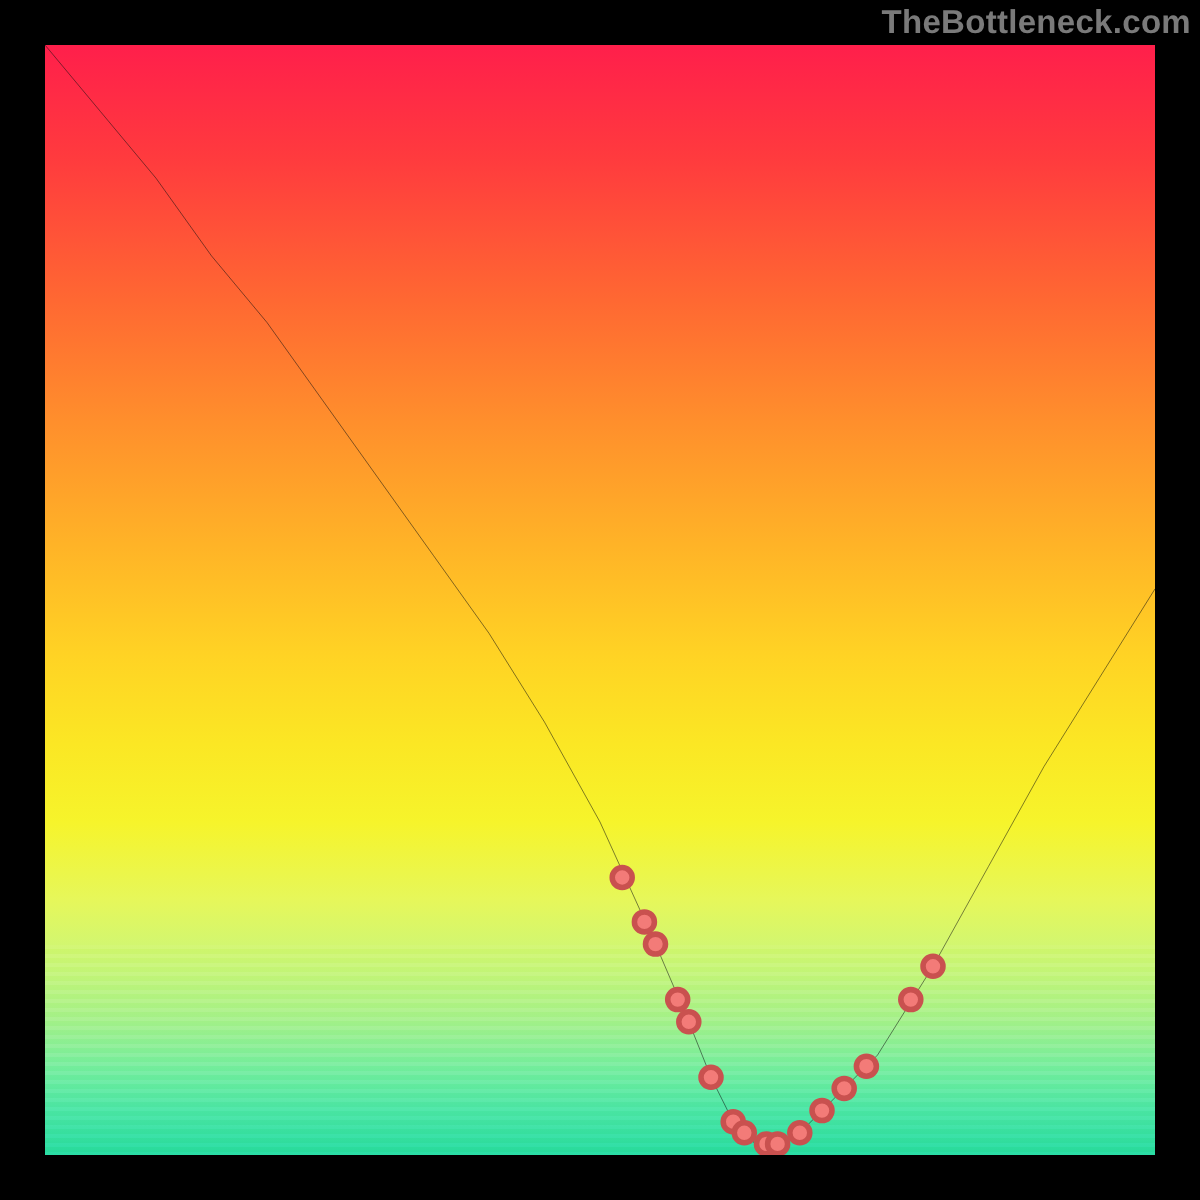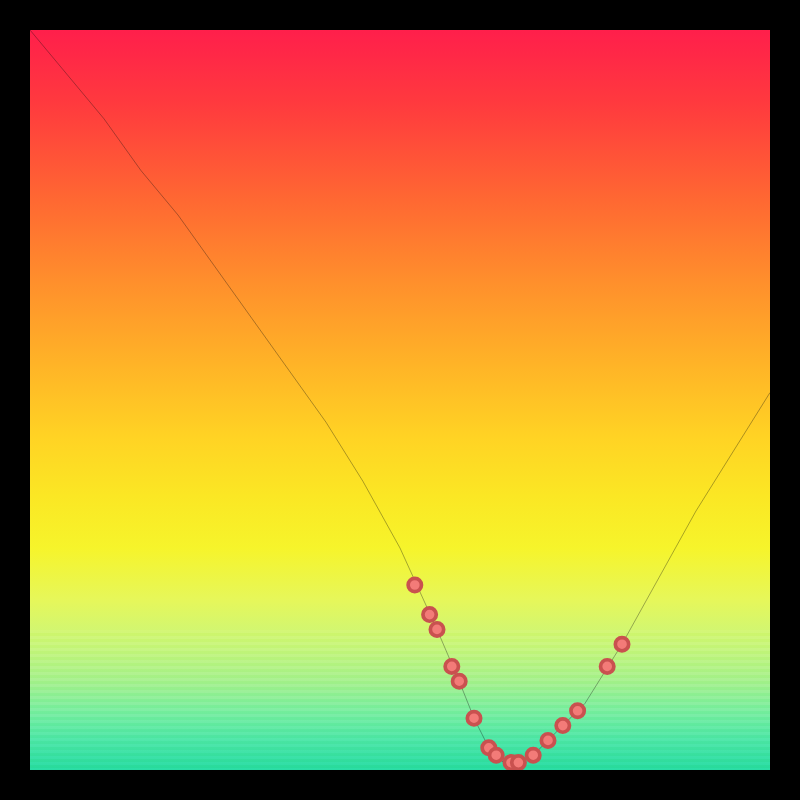--- a/index.html
+++ b/index.html
@@ -82,20 +82,21 @@
   .dot {
     fill: #f37b78;
     stroke: #c9514f;
     stroke-width: 0.5;
   }
 </style>
 </head>
 <body>
 
 <div class="stage">
+  <div class="watermark">TheBottleneck.com</div>
 
   <div class="plot">
     <div class="gradient"></div>
     <div class="bands"></div>
 
     <svg class="curve" viewBox="0 0 100 100" preserveAspectRatio="none">
       <path id="curve-path" fill="none" stroke="#111" stroke-width="0.35" vector-effect="non-scaling-stroke" d="M0.00 0.00 L5.00 6.00 L10.00 12.00 L15.00 19.00 L20.00 25.00 L25.00 32.00 L30.00 39.00 L35.00 46.00 L40.00 53.00 L45.00 61.00 L50.00 70.00 L55.00 81.00 L58.00 88.00 L60.00 93.00 L62.00 97.00 L64.00 99.00 L66.00 99.00 L68.00 98.00 L70.00 96.00 L75.00 91.00 L80.00 83.00 L85.00 74.00 L90.00 65.00 L95.00 57.00 L100.00 49.00"></path>
       <g id="dots">
           <circle cx="52.00" cy="75.00" r="0.9" class="dot"></circle>
           <circle cx="54.00" cy="79.00" r="0.9" class="dot"></circle>

